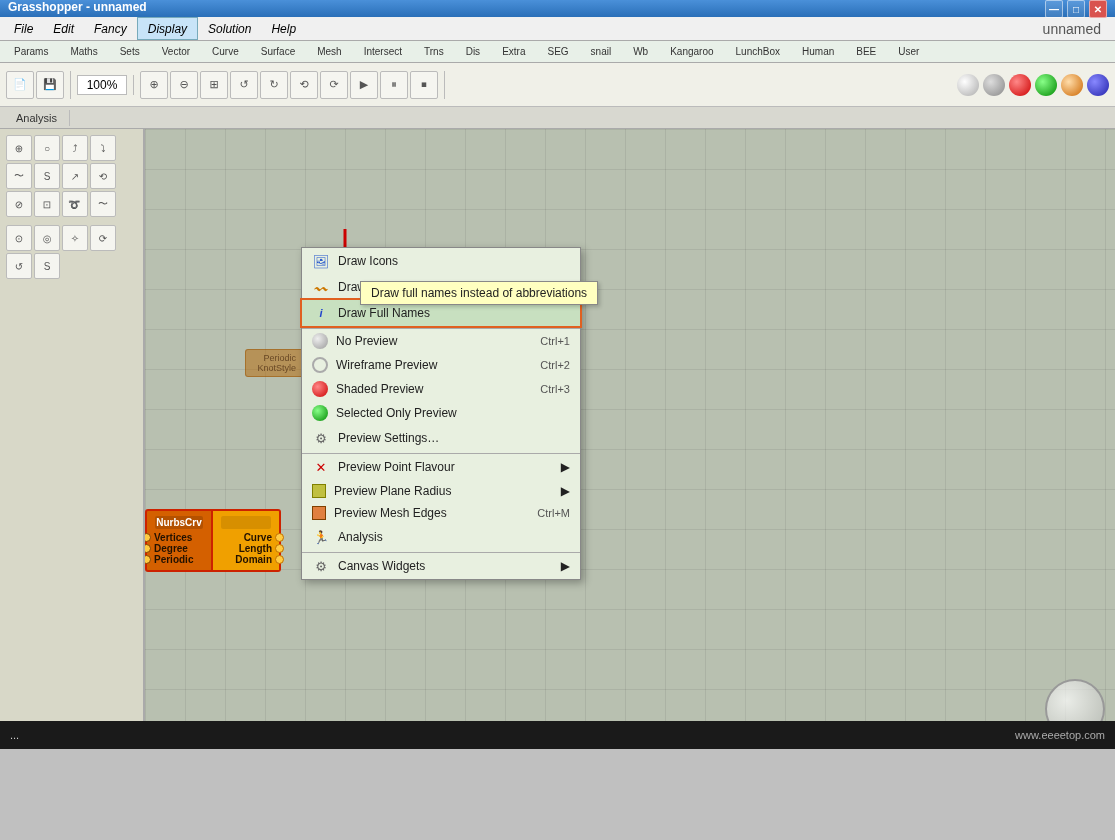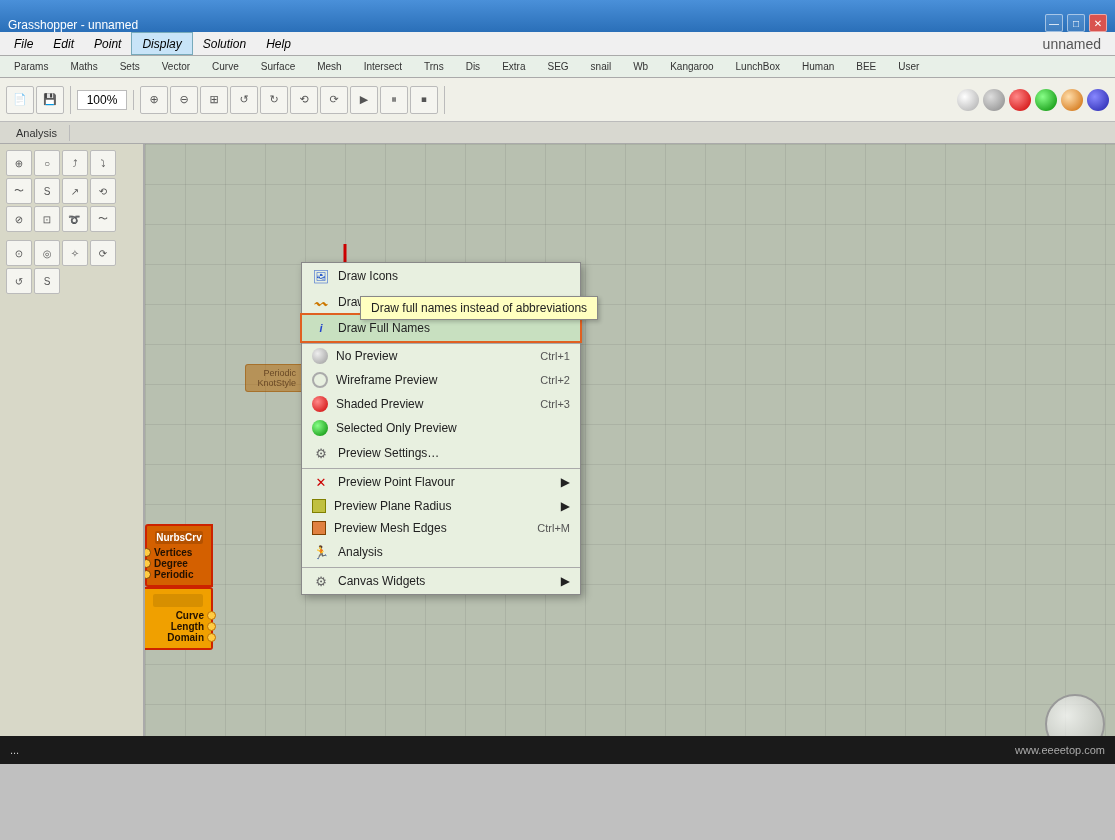--- a/index.html
+++ b/index.html
@@ -1,23 +1,23 @@
 <!DOCTYPE html>
 <html><head>
   <meta charset="utf-8">
   <style>
     * { margin: 0; padding: 0; box-sizing: border-box; }
     body { width: 1115px; height: 840px; overflow: hidden; font-family: 'Segoe UI', Tahoma, sans-serif; font-size: 12px; background: #c0c0c0; }
 
     
     #titlebar {
-      width: 100%; height: 32px;
+      width: 100%; height: 17px;
       background: linear-gradient(to bottom, #4a90d9, #2a6fb8);
-      display: flex; align-items: flex-end; justify-content: space-between;
-      padding: 0 8px; color: white;
+      display: flex; align-items: flex-start; justify-content: space-between;
+      padding: 0 8px; color: white; font-weight: bold;
     }
     #titlebar-controls { display: flex; gap: 4px; }
     .title-btn {
       width: 18px; height: 18px; border-radius: 2px; border: 1px solid rgba(255,255,255,0.5);
       display: flex; align-items: center; justify-content: center; font-size: 10px; cursor: pointer;
       color: white; background: rgba(255,255,255,0.1);
     }
     .title-btn.close { background: #d9534f; }
 
     
@@ -171,21 +171,21 @@
   <div id="titlebar-controls">
     <div class="title-btn">—</div>
     <div class="title-btn">□</div>
     <div class="title-btn close">✕</div>
   </div>
 </div>
 
 <div id="menubar">
   <div class="menu-item">File</div>
   <div class="menu-item">Edit</div>
-  <div class="menu-item">Point</div>
+  <div class="menu-item">Fancy</div>
   <div class="menu-item active">Display</div>
   <div class="menu-item">Solution</div>
   <div class="menu-item">Help</div>
   <span id="menu-right">unnamed</span>
 </div>
 
 <div id="tabbar">
   <span class="tab-item">Params</span>
   <span class="tab-item">Maths</span>
   <span class="tab-item">Sets</span>
@@ -288,21 +288,21 @@
       <defs>
         <marker id="arrowhead" markerWidth="10" markerHeight="7" refX="9" refY="3.5" orient="auto">
           <polygon points="0 0, 10 3.5, 0 7" fill="#cc0000"></polygon>
         </marker>
       </defs>
       <path d="M 50 0 L 50 180 L 80 180 L 80 250" stroke="#cc0000" stroke-width="3" fill="none" marker-end="url(#arrowhead)"></path>
     </svg>
 
     <div style="position:absolute; top:380px; left:0px;">
 
-      <div style="position:absolute; top:0; left:0; display:flex;flex-direction:column;">
+      <div style="position:absolute; top:0; left:0; display:flex;">
 
         <div style="position:relative;">
           <div style="background:#d46000; border:2px solid #cc2200; border-radius:3px 0 0 3px; padding:5px 8px; min-width:68px; position:relative;">
             <div style="font-size:10px; font-weight:bold; color:#fff; text-align:center; margin-bottom:3px; background:rgba(0,0,0,0.15); padding:1px; border-radius:2px;">NurbsCrv</div>
             <div class="node-port-row">
               <div style="width:9px;height:9px;border-radius:50%;background:#ffcc44;border:1.5px solid #804000;margin-left:-13px;"></div>
               <span class="port-text">Vertices</span>
             </div>
             <div class="node-port-row">
               <div style="width:9px;height:9px;border-radius:50%;background:#ffcc44;border:1.5px solid #804000;margin-left:-13px;"></div>

